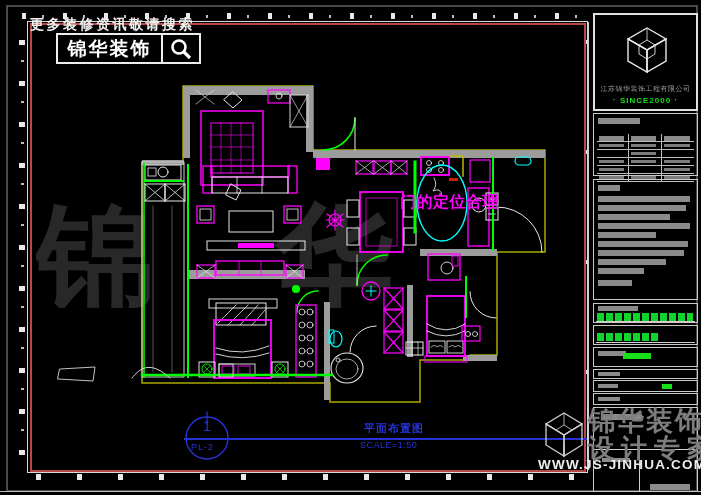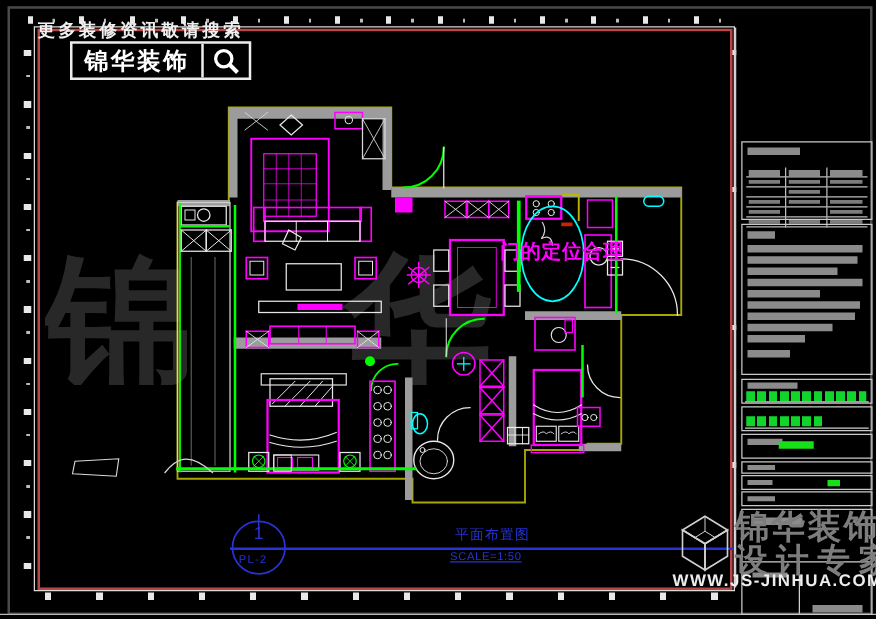--- a/index.html
+++ b/index.html
@@ -37,22 +37,22 @@
   .tagline{left:18px;top:17px;font-size:14px;font-weight:bold;color:#f0f0f0;letter-spacing:2.5px;margin-left:12px;}
   .searchbox{position:absolute;left:56px;top:33px;width:141px;height:27px;border:2px solid #ededed;
     display:flex;align-items:stretch;background:rgba(0,0,0,.55);}
   .sb-label{flex:1;display:flex;align-items:center;justify-content:center;
     font-size:19px;font-weight:bold;color:#fff;letter-spacing:2px;}
   .sb-sep{width:2px;background:#ededed;}
   .sb-icon{width:36px;display:flex;align-items:center;justify-content:center;}
   
   .blue{color:#2733d6;}
   .title-en{left:236px;top:421px;font-size:15px;letter-spacing:2px;z-index:3;}
-  .title-cn{left:364px;top:423px;font-size:11px;font-weight:normal;letter-spacing:1px;z-index:3;}
-  .scale-txt{left:360px;top:441px;font-size:9px;letter-spacing:.5px;z-index:3;text-decoration:underline;}
+  .title-cn{left:364px;top:423px;font-size:11px;font-weight:bold;letter-spacing:1px;z-index:3;}
+  .scale-txt{left:360px;top:441px;font-size:9px;letter-spacing:.5px;z-index:3;}
   .sheet-no{left:203px;top:419px;font-size:14px;z-index:3;}
   .sheet-code{left:191px;top:443px;font-size:9px;letter-spacing:1px;z-index:3;}
   
   .panel{position:absolute;left:593px;top:13px;width:105px;height:479px;z-index:4;}
   .pbox{position:absolute;left:0;width:105px;border:1px solid #c9c9c9;box-sizing:border-box;}
   .pbox2{border:2px solid #e0e0e0;}
   .bar{position:absolute;background:#8b8b8b;height:6px;}
   .greenline{position:absolute;height:8px;background:repeating-linear-gradient(90deg,#12d52c 0 7px,transparent 7px 9px);}
   .greensolid{position:absolute;background:#18e018;}
   .company{position:absolute;left:0;right:0;top:69px;text-align:center;font-size:7px;color:#9a9a9a;letter-spacing:.5px;}
@@ -316,20 +316,36 @@
         <svg width="24" height="24" viewBox="0 0 24 24">
           <circle cx="10" cy="10" r="6.5" stroke="#fff" stroke-width="2.6" fill="none"></circle>
           <line x1="15" y1="15" x2="21" y2="21" stroke="#fff" stroke-width="3.2"></line>
         </svg>
       </span>
     </div>
   </div>
 
   <aside class="panel">
 
+    <div class="pbox pbox2" style="top:0;height:98px;">
+      <svg class="abs" style="left:28px;top:6px;" width="48" height="58" viewBox="-24 -28 48 56" fill="none" stroke="#e8e8e8" stroke-width="1.4">
+        <path d="M0,-22 L19,-11 L0,0 L-19,-11 Z"></path>
+        <path d="M-19,-11 L-19,11 L0,22 L0,0 Z"></path>
+        <path d="M19,-11 L19,11 L0,22 L0,0 Z"></path>
+        <path d="M0,-10 L8,-5 L0,0 L-8,-5 Z" stroke-width="0.9"></path>
+        <path d="M-8,-5 L-8,4 L0,9 L0,0 M8,-5 L8,4 L0,9" stroke-width="0.9"></path>
+        <path d="M0,-22 L0,-10 M-19,-11 L-8,-5 M19,-11 L8,-5 M0,22 L0,9" stroke-width="0.8"></path>
+      </svg>
+      <div class="company">江苏锦华装饰工程有限公司</div>
+      <div class="since">
+        <span class="dot">·</span>
+        <span>SINCE2000</span>
+        <span class="dot">·</span>
+      </div>
+    </div>
 
     <div class="pbox" style="top:100px;height:63px;">
       <div class="bar" style="left:4px;top:4px;width:42px;"></div>
       <div class="grid3">
         <div class="gcell">
             <div class="cb" style="height:5px;background:#8b8b8b;"></div>
           </div>
         <div class="gcell">
             <div class="cb" style="height:5px;background:#8b8b8b;"></div>
           </div>

